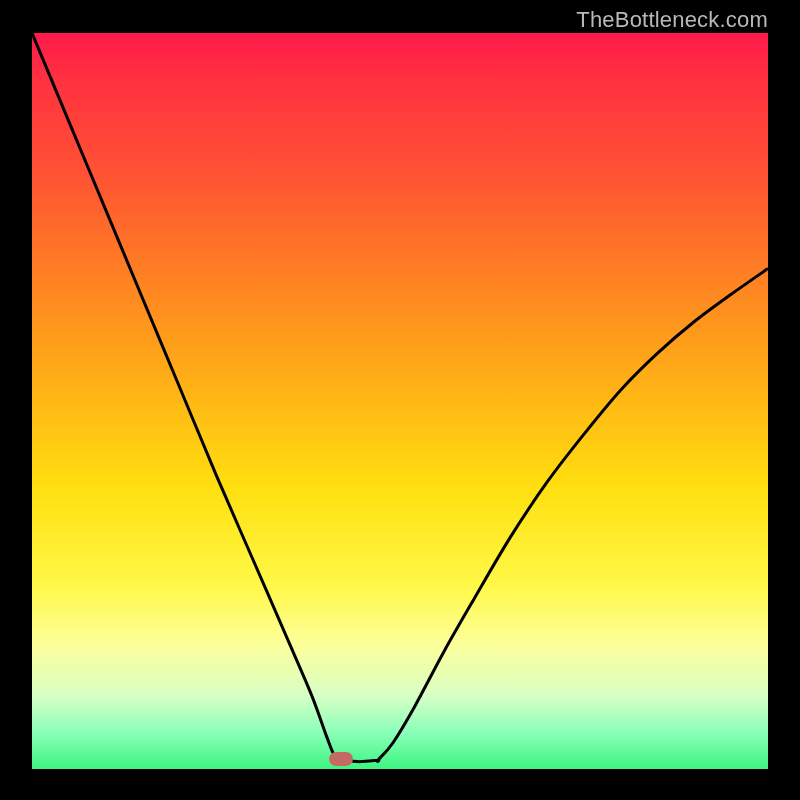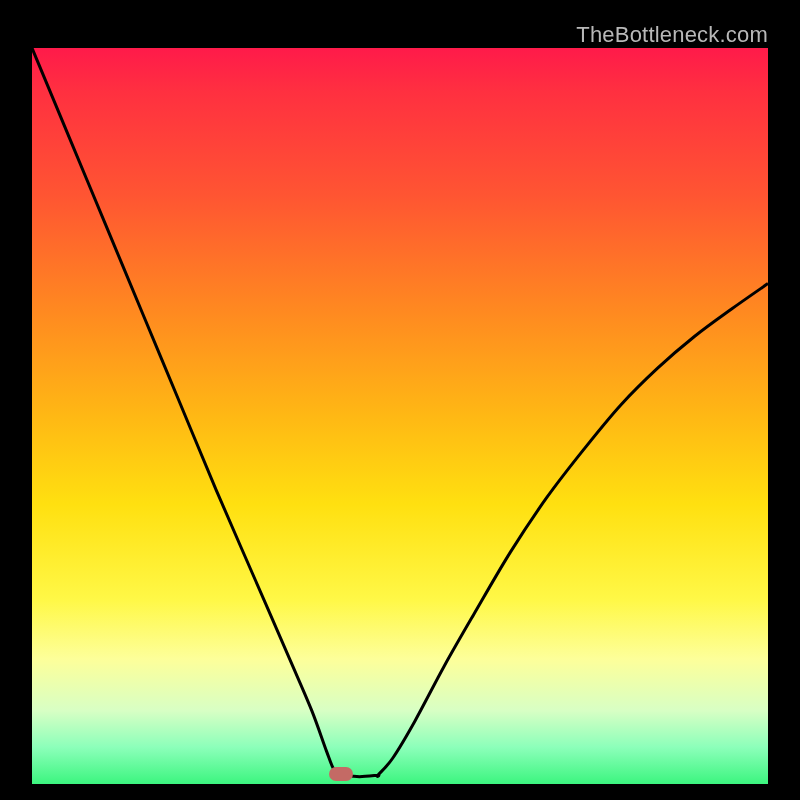--- a/index.html
+++ b/index.html
@@ -6,21 +6,21 @@
     margin: 0;
     padding: 0;
     width: 800px;
     height: 800px;
     background: #000;
     font-family: Arial, Helvetica, sans-serif;
     overflow: hidden;
   }
   .frame {
     position: absolute;
-    top: 16px; left: 0;
+    top: 1px; left: 0;
     width: 800px;
     height: 688px;
     background: #000;
   }
   .plot-area {
     position: absolute;
     top: 32px;
     left: 32px;
     width: 736px;
     height: 736px;

